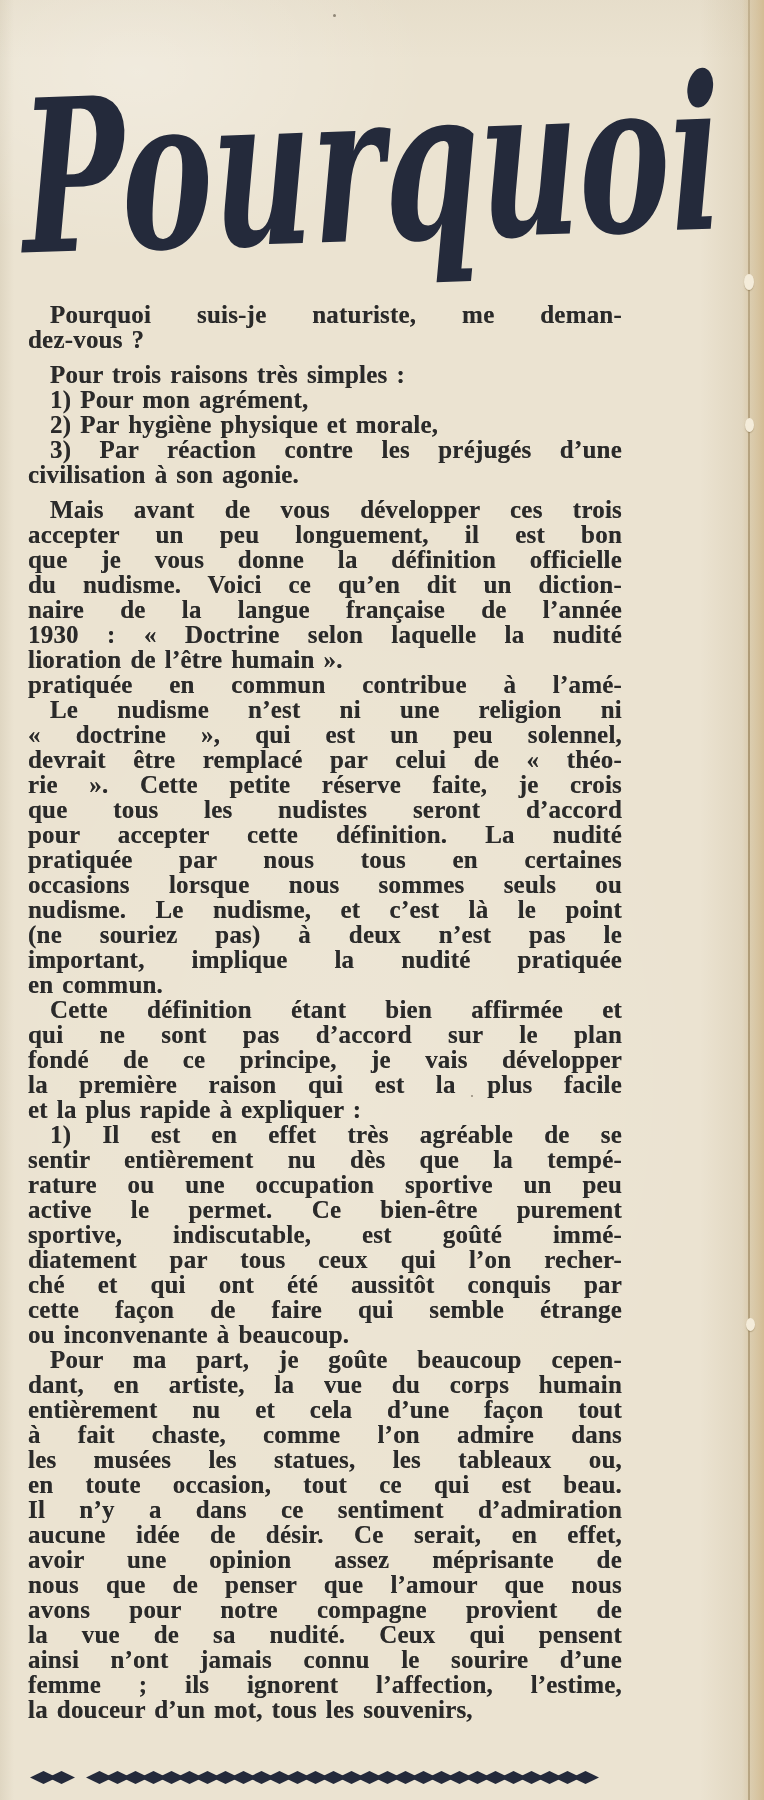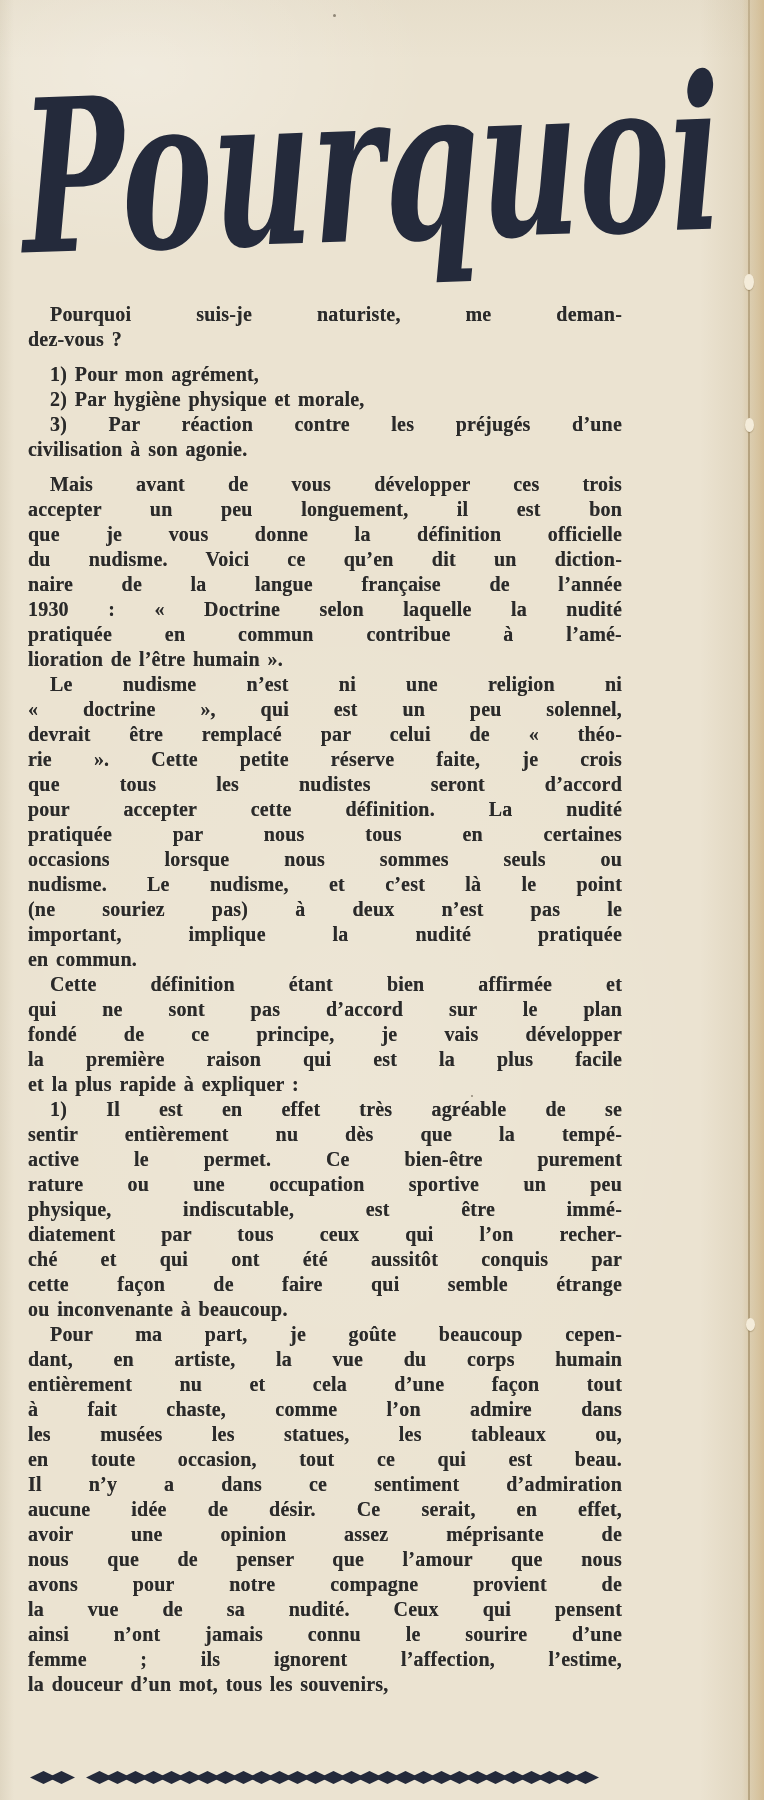--- a/index.html
+++ b/index.html
@@ -23,21 +23,21 @@
   .title-wrap{position:absolute;left:18px;top:22px;width:730px;height:285px;}
   .title-wrap svg{display:block;width:100%;height:100%;}
   .title-wrap text{
     font-family:"DejaVu Serif","Liberation Serif",serif;
     font-style:italic;font-weight:bold;
     fill:var(--title-ink,#242a3b);
   }
   
   .body-text{
     position:absolute;left:28px;top:302px;width:594px;
-    font-size:20px;line-height:25px;font-weight:bold;
+    font-size:25px;line-height:25px;font-weight:bold;
     color:var(--ink,#2a2a2a);
     letter-spacing:.2px;word-spacing:2.5px;
     text-shadow:0 0 .5px rgba(42,40,38,.55);
   }
   .para{margin:0;}
   .para.gap{margin-bottom:10px;}
   .line{text-align:justify;text-align-last:justify;}
   .line.last{text-align-last:left;}
   .line.first{text-indent:22px;}
   
@@ -80,38 +80,41 @@
       <text x="4" y="218" font-size="212" textLength="700" lengthAdjust="spacingAndGlyphs" transform="rotate(-2 365 150)">Pourquoi</text>
     </svg>
   </div>
 
   <div class="body-text">
       <div class="para gap">
         <div class="line first">Pourquoi suis-je naturiste, me deman-</div>
         <div class="line last">dez-vous ?</div>
       </div>
       <div class="para">
+        <div class="line first last">Pour trois raisons très simples :</div>
+      </div>
+      <div class="para">
         <div class="line first last">1) Pour mon agrément,</div>
       </div>
       <div class="para">
         <div class="line first last">2) Par hygiène physique et morale,</div>
       </div>
       <div class="para gap">
         <div class="line first">3) Par réaction contre les préjugés d’une</div>
         <div class="line last">civilisation à son agonie.</div>
       </div>
       <div class="para">
         <div class="line first">Mais avant de vous développer ces trois</div>
         <div class="line">accepter un peu longuement, il est bon</div>
         <div class="line">que je vous donne la définition officielle</div>
         <div class="line">du nudisme. Voici ce qu’en dit un diction-</div>
         <div class="line">naire de la langue française de l’année</div>
         <div class="line">1930 : « Doctrine selon laquelle la nudité</div>
+        <div class="line last">lioration de l’être humain ».</div>
         <div class="line">pratiquée en commun contribue à l’amé-</div>
-        <div class="line last">lioration de l’être humain ».</div>
       </div>
       <div class="para">
         <div class="line first">Le nudisme n’est ni une religion ni</div>
         <div class="line">« doctrine », qui est un peu solennel,</div>
         <div class="line">devrait être remplacé par celui de « théo-</div>
         <div class="line">rie ». Cette petite réserve faite, je crois</div>
         <div class="line">que tous les nudistes seront d’accord</div>
         <div class="line">pour accepter cette définition. La nudité</div>
         <div class="line">pratiquée par nous tous en certaines</div>
         <div class="line">occasions lorsque nous sommes seuls ou</div>
@@ -123,23 +126,23 @@
       <div class="para">
         <div class="line first">Cette définition étant bien affirmée et</div>
         <div class="line">qui ne sont pas d’accord sur le plan</div>
         <div class="line">fondé de ce principe, je vais développer</div>
         <div class="line">la première raison qui est la plus facile</div>
         <div class="line last">et la plus rapide à expliquer :</div>
       </div>
       <div class="para">
         <div class="line first">1) Il est en effet très agréable de se</div>
         <div class="line">sentir entièrement nu dès que la tempé-</div>
+        <div class="line">rature ou une occupation sportive un peu</div>
         <div class="line">active le permet. Ce bien-être purement</div>
-        <div class="line">rature ou une occupation sportive un peu</div>
-        <div class="line">physique, indiscutable, est être immé-</div>
+        <div class="line">sportive, indiscutable, est goûté immé-</div>
         <div class="line">diatement par tous ceux qui l’on recher-</div>
         <div class="line">ché et qui ont été aussitôt conquis par</div>
         <div class="line">cette façon de faire qui semble étrange</div>
         <div class="line last">ou inconvenante à beaucoup.</div>
       </div>
       <div class="para">
         <div class="line first">Pour ma part, je goûte beaucoup cepen-</div>
         <div class="line">dant, en artiste, la vue du corps humain</div>
         <div class="line">entièrement nu et cela d’une façon tout</div>
         <div class="line">à fait chaste, comme l’on admire dans</div>

